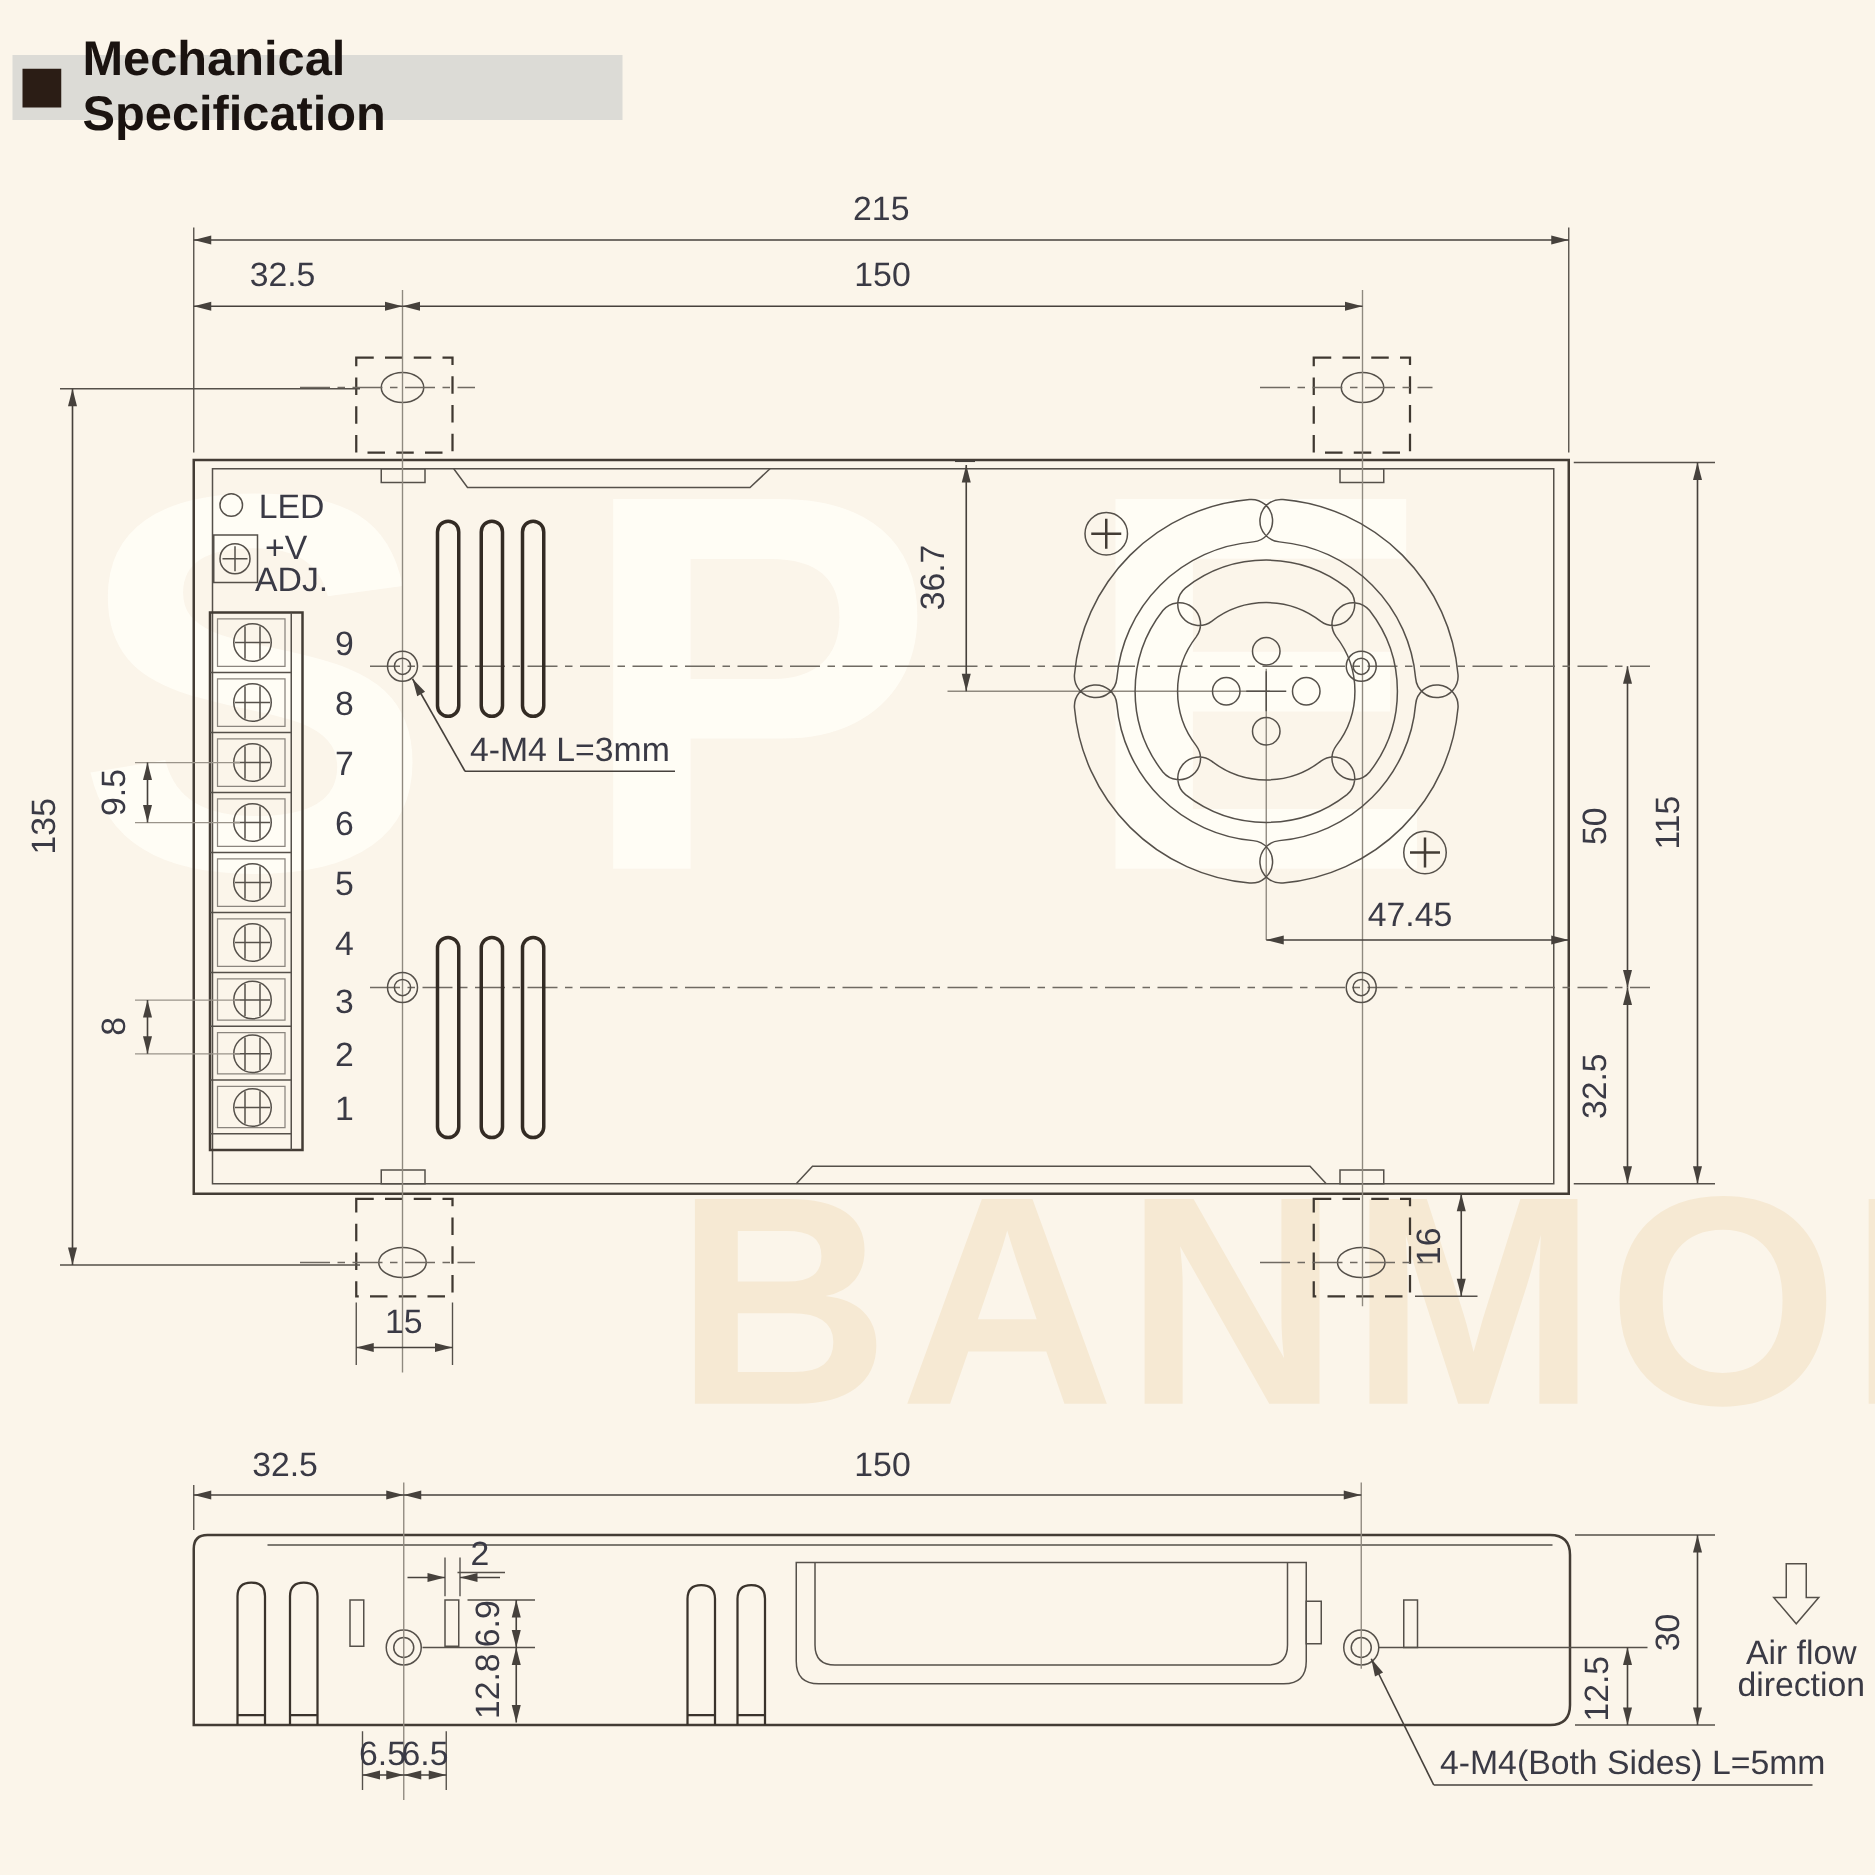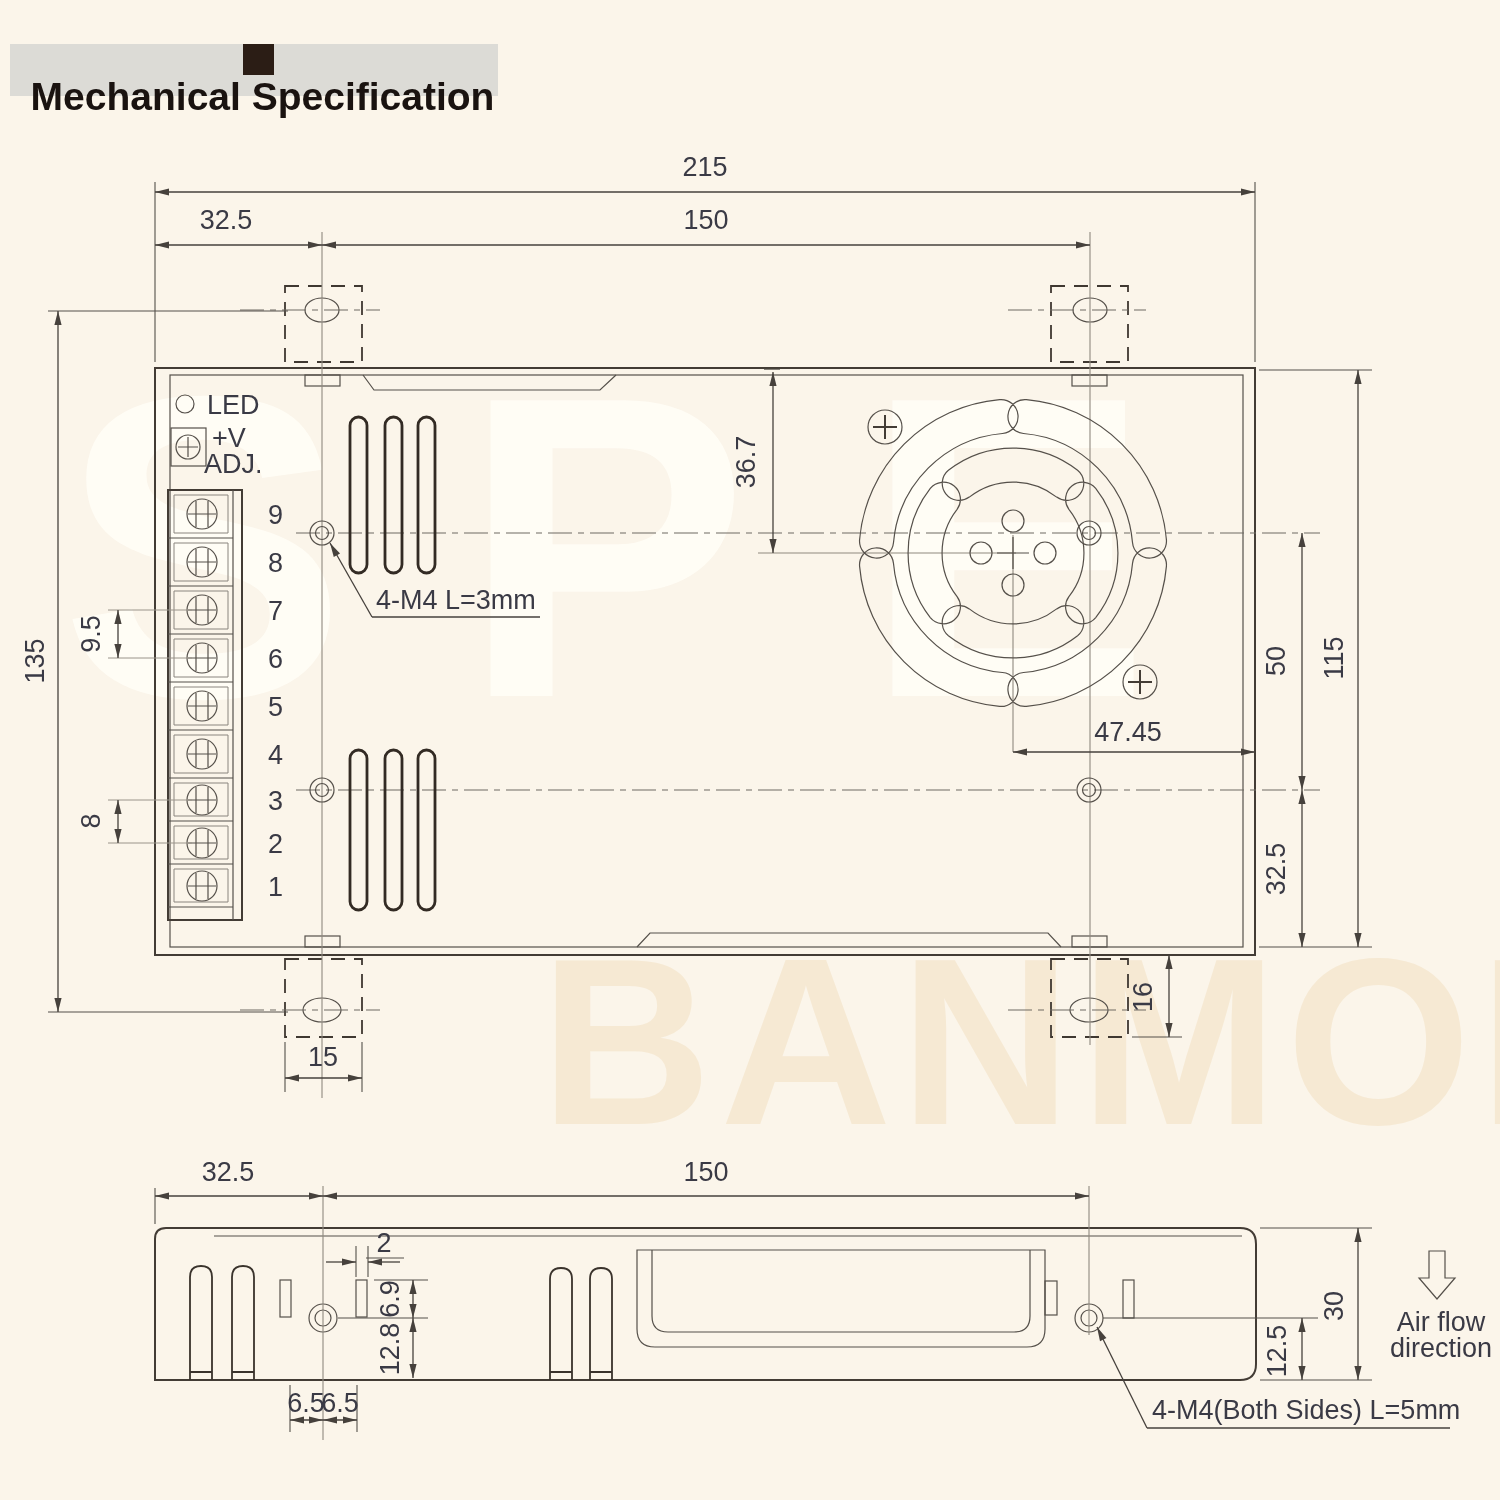--- a/index.html
+++ b/index.html
@@ -3,21 +3,21 @@
 <meta charset="utf-8">
 <style>
   html,body{margin:0;padding:0;background:#fbf5ea;}
   #page{position:relative;width:1500px;height:1500px;background:#fbf5ea;overflow:hidden;
         font-family:"Liberation Sans", sans-serif;}
   .wm{position:absolute;font-weight:bold;pointer-events:none;white-space:nowrap;}
   #wm-top{left:60px;top:300px;font-size:430px;letter-spacing:115px;color:rgba(255,253,246,0.95);}
   #wm-bottom{left:540px;top:905px;font-size:238px;letter-spacing:8px;color:#f6e9d3;}
   #drawing{position:absolute;left:0;top:0;z-index:2;}
   #title-bar{position:absolute;left:10px;top:44px;width:488px;height:52px;background:#dcdbd6;
-             z-index:3;display:flex;align-items:center;flex-direction:column;}
+             z-index:3;display:flex;align-items:center;}
   #title-square{width:31px;height:31px;background:#2b1d15;margin-left:8px;flex:0 0 auto;}
   #title-text{font-size:39px;font-weight:bold;color:#1a1310;margin-left:17px;letter-spacing:0px;}
   svg text{font-family:"Liberation Sans", sans-serif;font-size:27px;fill:#3a3a45;}
   .ln{stroke:#433c35;stroke-width:2;fill:none;}
   .ln-th{stroke:#55504a;stroke-width:1.2;fill:none;}
   .slot{stroke:#332b24;stroke-width:2.8;fill:none;}
   .slot2{stroke:#3a332c;stroke-width:1.8;fill:none;}
   .cl{stroke:#8f897f;stroke-width:1.1;fill:none;}
   .cl-dd{stroke:#6f6a62;stroke-width:1.1;fill:none;stroke-dasharray:24 6 6 6;}
   .dash{stroke:#3f3831;stroke-width:1.8;fill:none;stroke-dasharray:14 9;}

